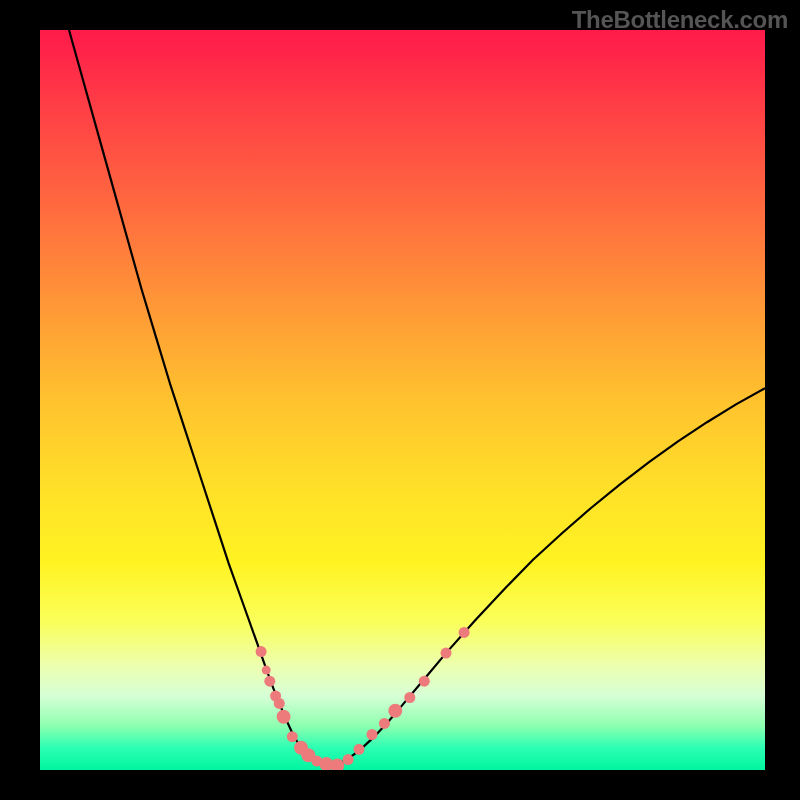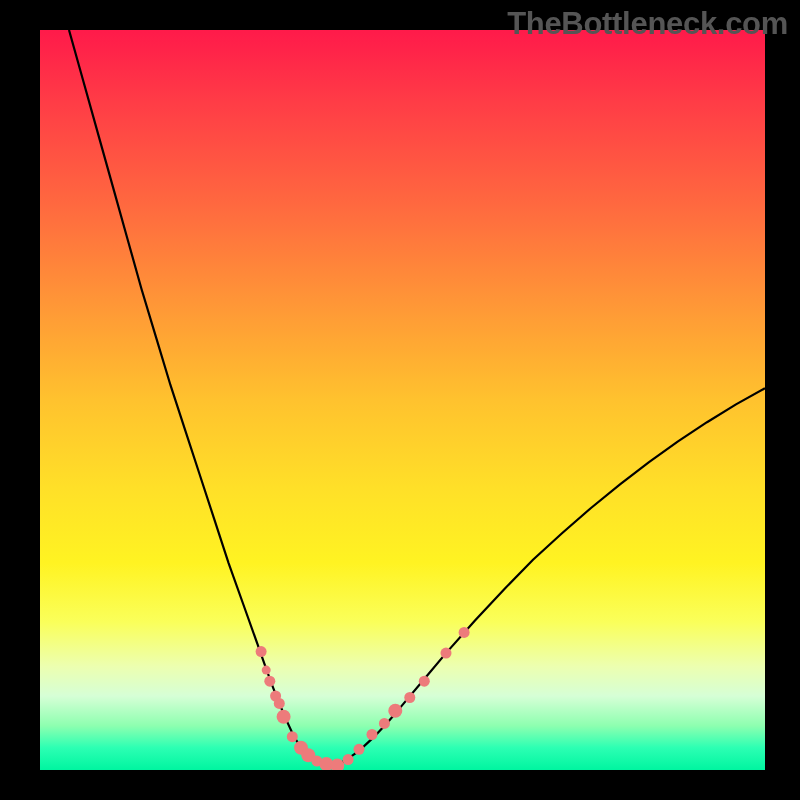--- a/index.html
+++ b/index.html
@@ -38,21 +38,21 @@
       #8effb0 94%,
       #2cffb3 97%,
       #00f5a0 100%
     );
     overflow: hidden;
   }
   .watermark {
     position: absolute;
     top: 6px;
     right: 12px;
-    font-size: 31px;
+    font-size: 24px;
     font-weight: 600;
     color: #555;
     letter-spacing: -0.3px;
     user-select: none;
   }
   svg {
     position: absolute;
     left: 0; top: 0;
     width: 725px; height: 740px;
     pointer-events: none;

